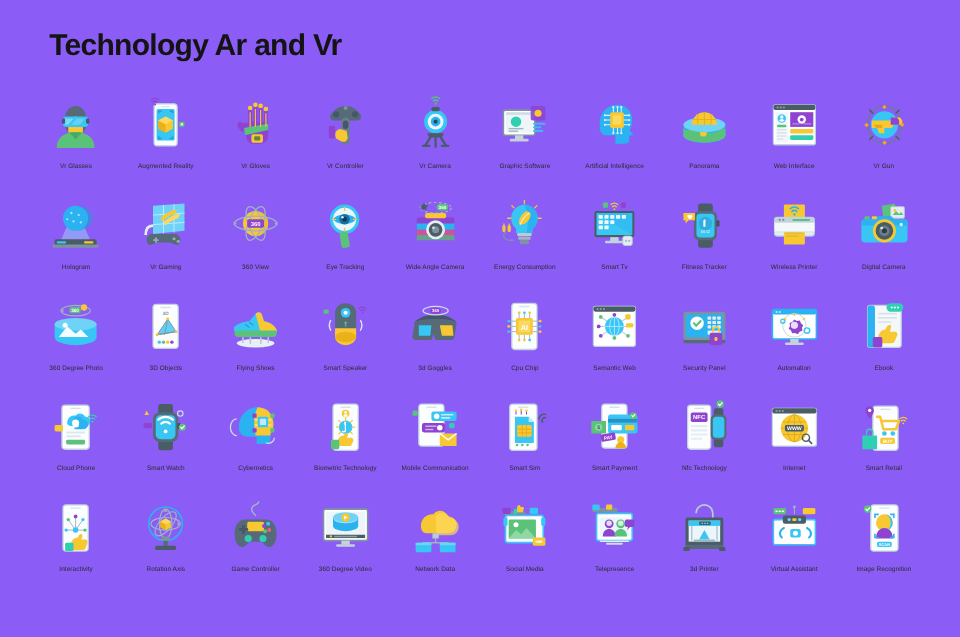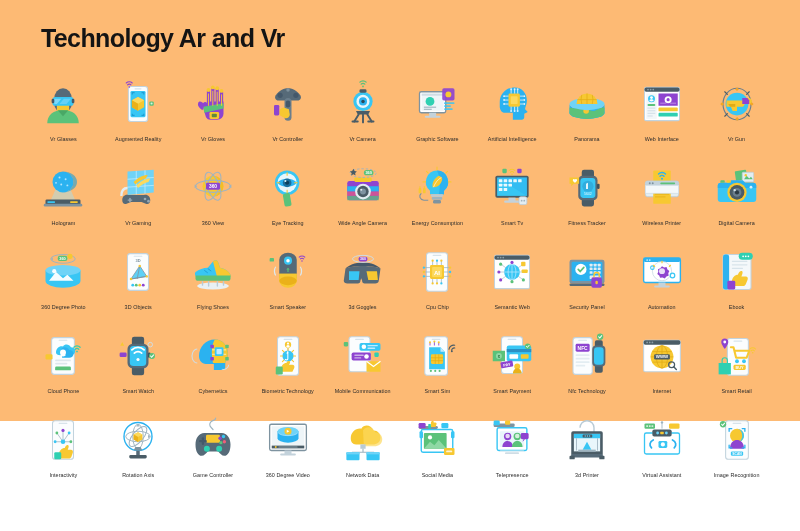--- a/index.html
+++ b/index.html
@@ -2,21 +2,21 @@
 <html><head>
 <meta charset="utf-8">
 <style>
   * { box-sizing: border-box; margin: 0; padding: 0; }
   html, body {
     width: 800px; height: 531px;
     background: #ffffff;
     font-family: "Liberation Sans", sans-serif;
     overflow: hidden;
   }
-  #page { position: relative; width: 800px; height: 421px; background: #fdba74; }
+  #page { position: relative; width: 800px; height: 531px; background: #8b5cf6; }
 
   #page-title {
     position: absolute;
     left: 41px; top: 24px;
     font-size: 25px;
     font-weight: bold;
     letter-spacing: -0.6px;
     color: #141414;
     font-family: "Liberation Sans", sans-serif;
     white-space: nowrap;

